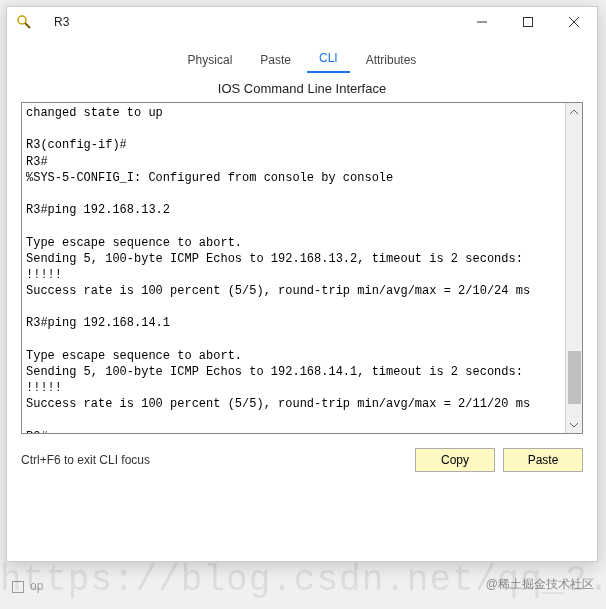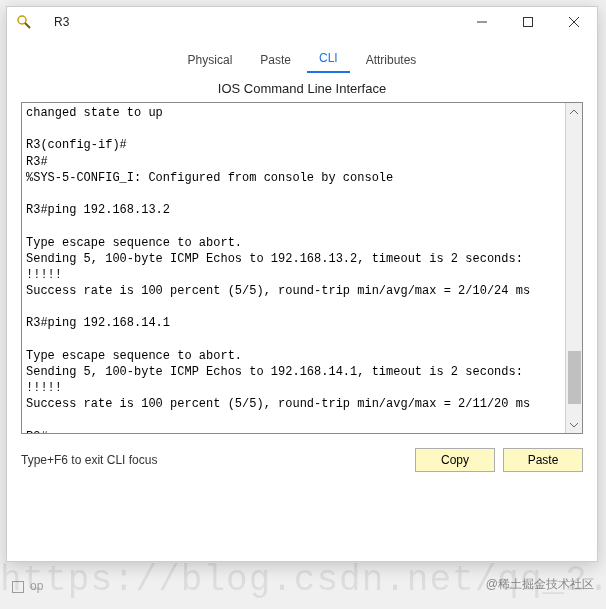--- a/index.html
+++ b/index.html
@@ -229,21 +229,21 @@
       </div>
       <div class="scroll-arrow">
         <svg width="8" height="8">
             <polyline points="0,2 4,6 8,2" fill="none" stroke="#666" stroke-width="1"></polyline>
           </svg>
       </div>
     </div>
   </div>
 
   <div class="footer">
-    <span class="hint">Type+F6 to exit CLI focus</span>
+    <span class="hint">Ctrl+F6 to exit CLI focus</span>
     <button>Copy</button>
     <button>Paste</button>
   </div>
 
 </div>
 
 <div class="watermark-bg">https://blog.csdn.net/qq_2...</div>
 <div class="check">
   <span class="box"></span>
   <span>op</span>

